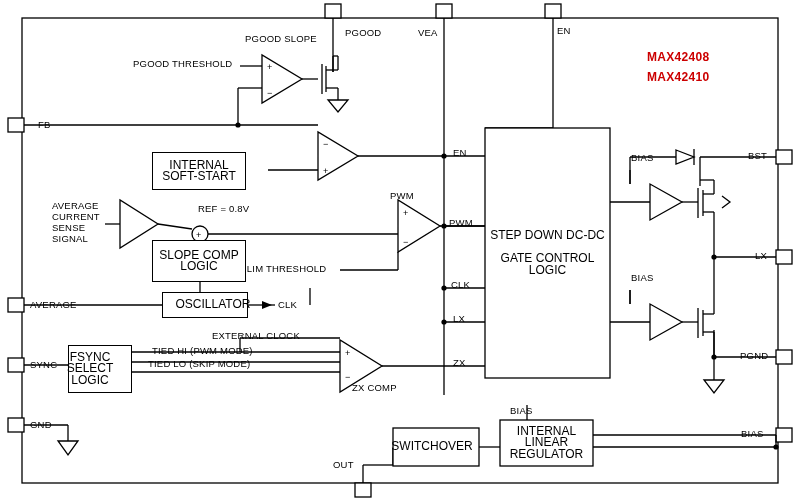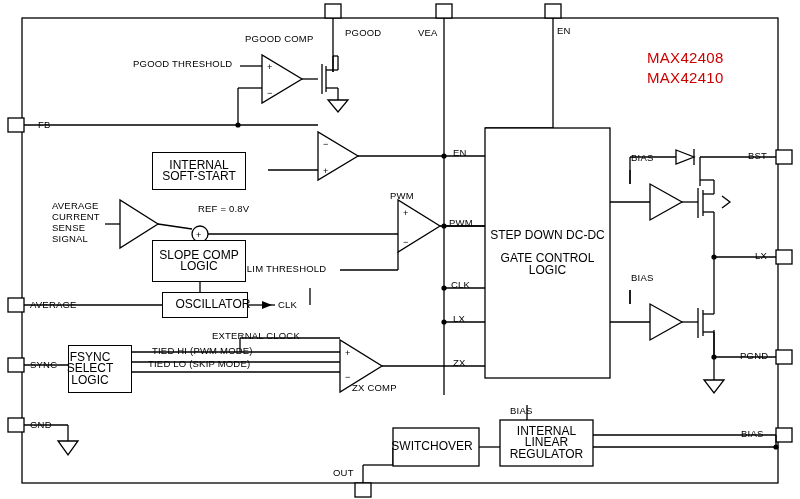--- a/index.html
+++ b/index.html
@@ -1,19 +1,19 @@
 <!DOCTYPE html>
 <html><head>
 <meta charset="utf-8">
 <style>
   html,body{margin:0;padding:0;background:#ffffff;}
   body{font-family:"Liberation Sans", sans-serif;}
   #root{position:relative;width:800px;height:499px;background:#fff;overflow:hidden;}
   .lbl{position:absolute;font-size:9.5px;color:#000;line-height:11px;white-space:pre;letter-spacing:0.2px;}
-  .red{color:#cc0000;font-weight:normal;font-size:15px;letter-spacing:0.3px;}
+  .red{color:#cc0000;font-weight:bold;font-size:12px;letter-spacing:0.3px;}
   .box{position:absolute;border:1.3px solid #000;background:#fff;box-sizing:border-box;}
   .boxtext{position:absolute;display:flex;align-items:center;justify-content:center;text-align:center;font-size:12px;line-height:11.5px;color:#000;box-sizing:border-box;}
   svg{position:absolute;left:0;top:0;overflow:visible;}
 </style>
 </head>
 <body>
 
 <div id="root">
 
   <svg width="800" height="499">
@@ -210,23 +210,23 @@
   <div class="lbl" style="left:418px;top:27px;">VEA</div>
   <div class="lbl" style="left:557px;top:25px;">EN</div>
   <div class="lbl" style="left:38px;top:119px;">FB</div>
   <div class="lbl" style="left:30px;top:299px;">AVERAGE</div>
   <div class="lbl" style="left:30px;top:359px;">SYNC</div>
   <div class="lbl" style="left:30px;top:419px;">GND</div>
   <div class="lbl" style="left:748px;top:150px;">BST</div>
   <div class="lbl" style="left:755px;top:250px;">LX</div>
   <div class="lbl" style="left:740px;top:350px;">PGND</div>
   <div class="lbl" style="left:741px;top:428px;">BIAS</div>
-  <div class="lbl" style="left:333px;top:459px;margin-top:8px;">OUT</div>
-
-  <div class="lbl" style="left:245px;top:33px;">PGOOD COMP</div>
+  <div class="lbl" style="left:333px;top:459px;">OUT</div>
+
+  <div class="lbl" style="left:245px;top:33px;">PGOOD SLOPE</div>
   <div class="lbl" style="left:133px;top:58px;">PGOOD THRESHOLD</div>
   <div class="lbl" style="left:52px;top:200px;">AVERAGE
 CURRENT
 SENSE
 SIGNAL</div>
   <div class="lbl" style="left:198px;top:203px;">REF = 0.8V</div>
   <div class="lbl" style="left:244px;top:263px;">ILIM THRESHOLD</div>
   <div class="lbl" style="left:390px;top:190px;">PWM</div>
   <div class="lbl" style="left:278px;top:299px;">CLK</div>
   <div class="lbl" style="left:212px;top:330px;">EXTERNAL CLOCK</div>

